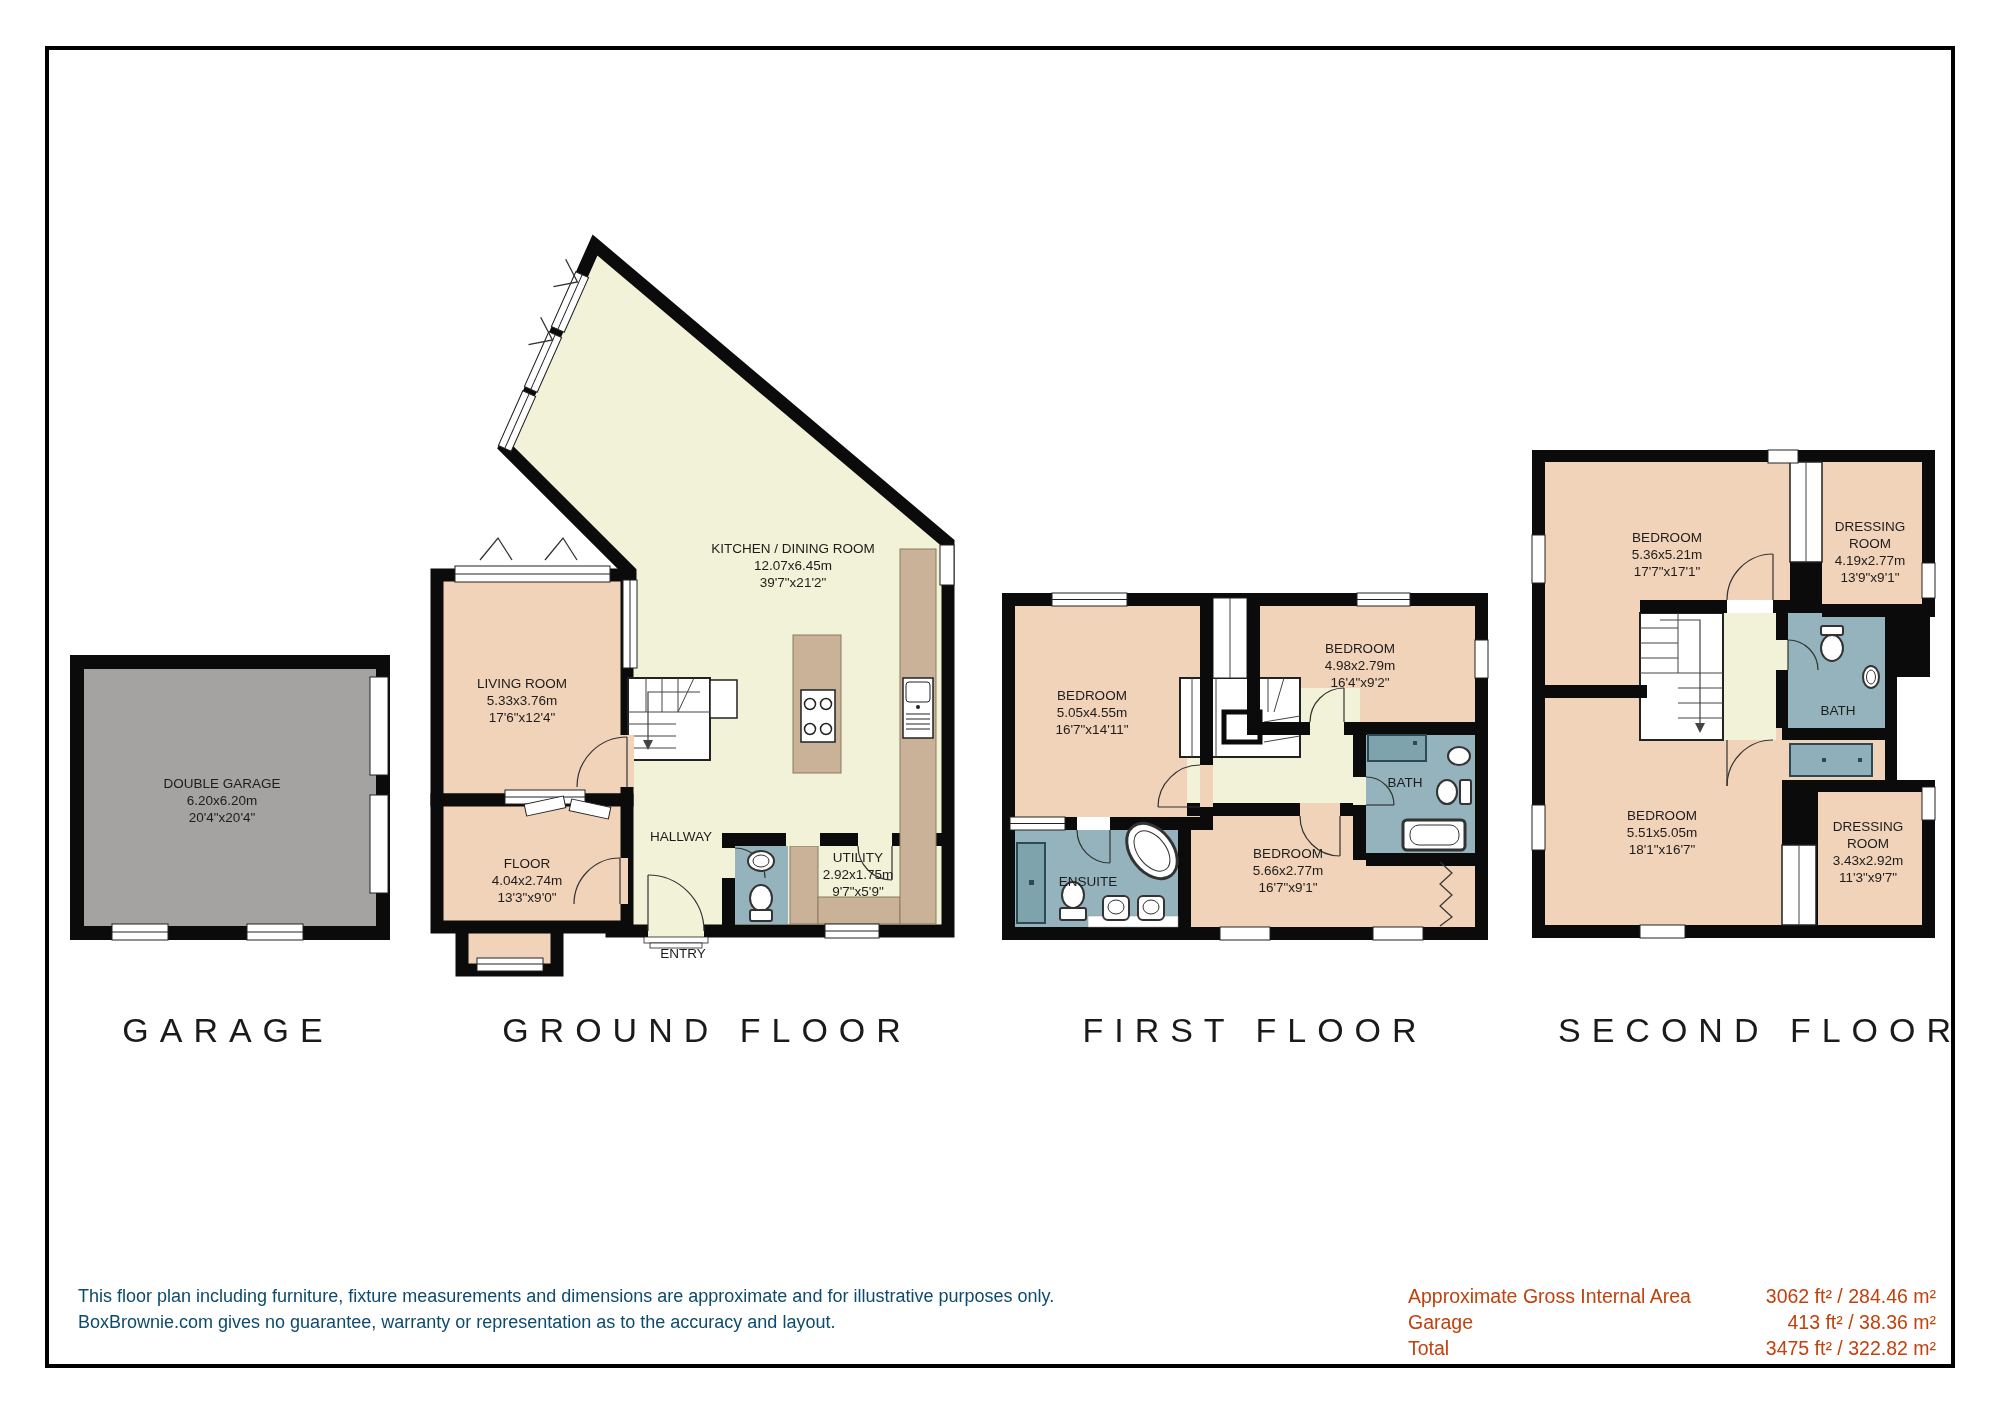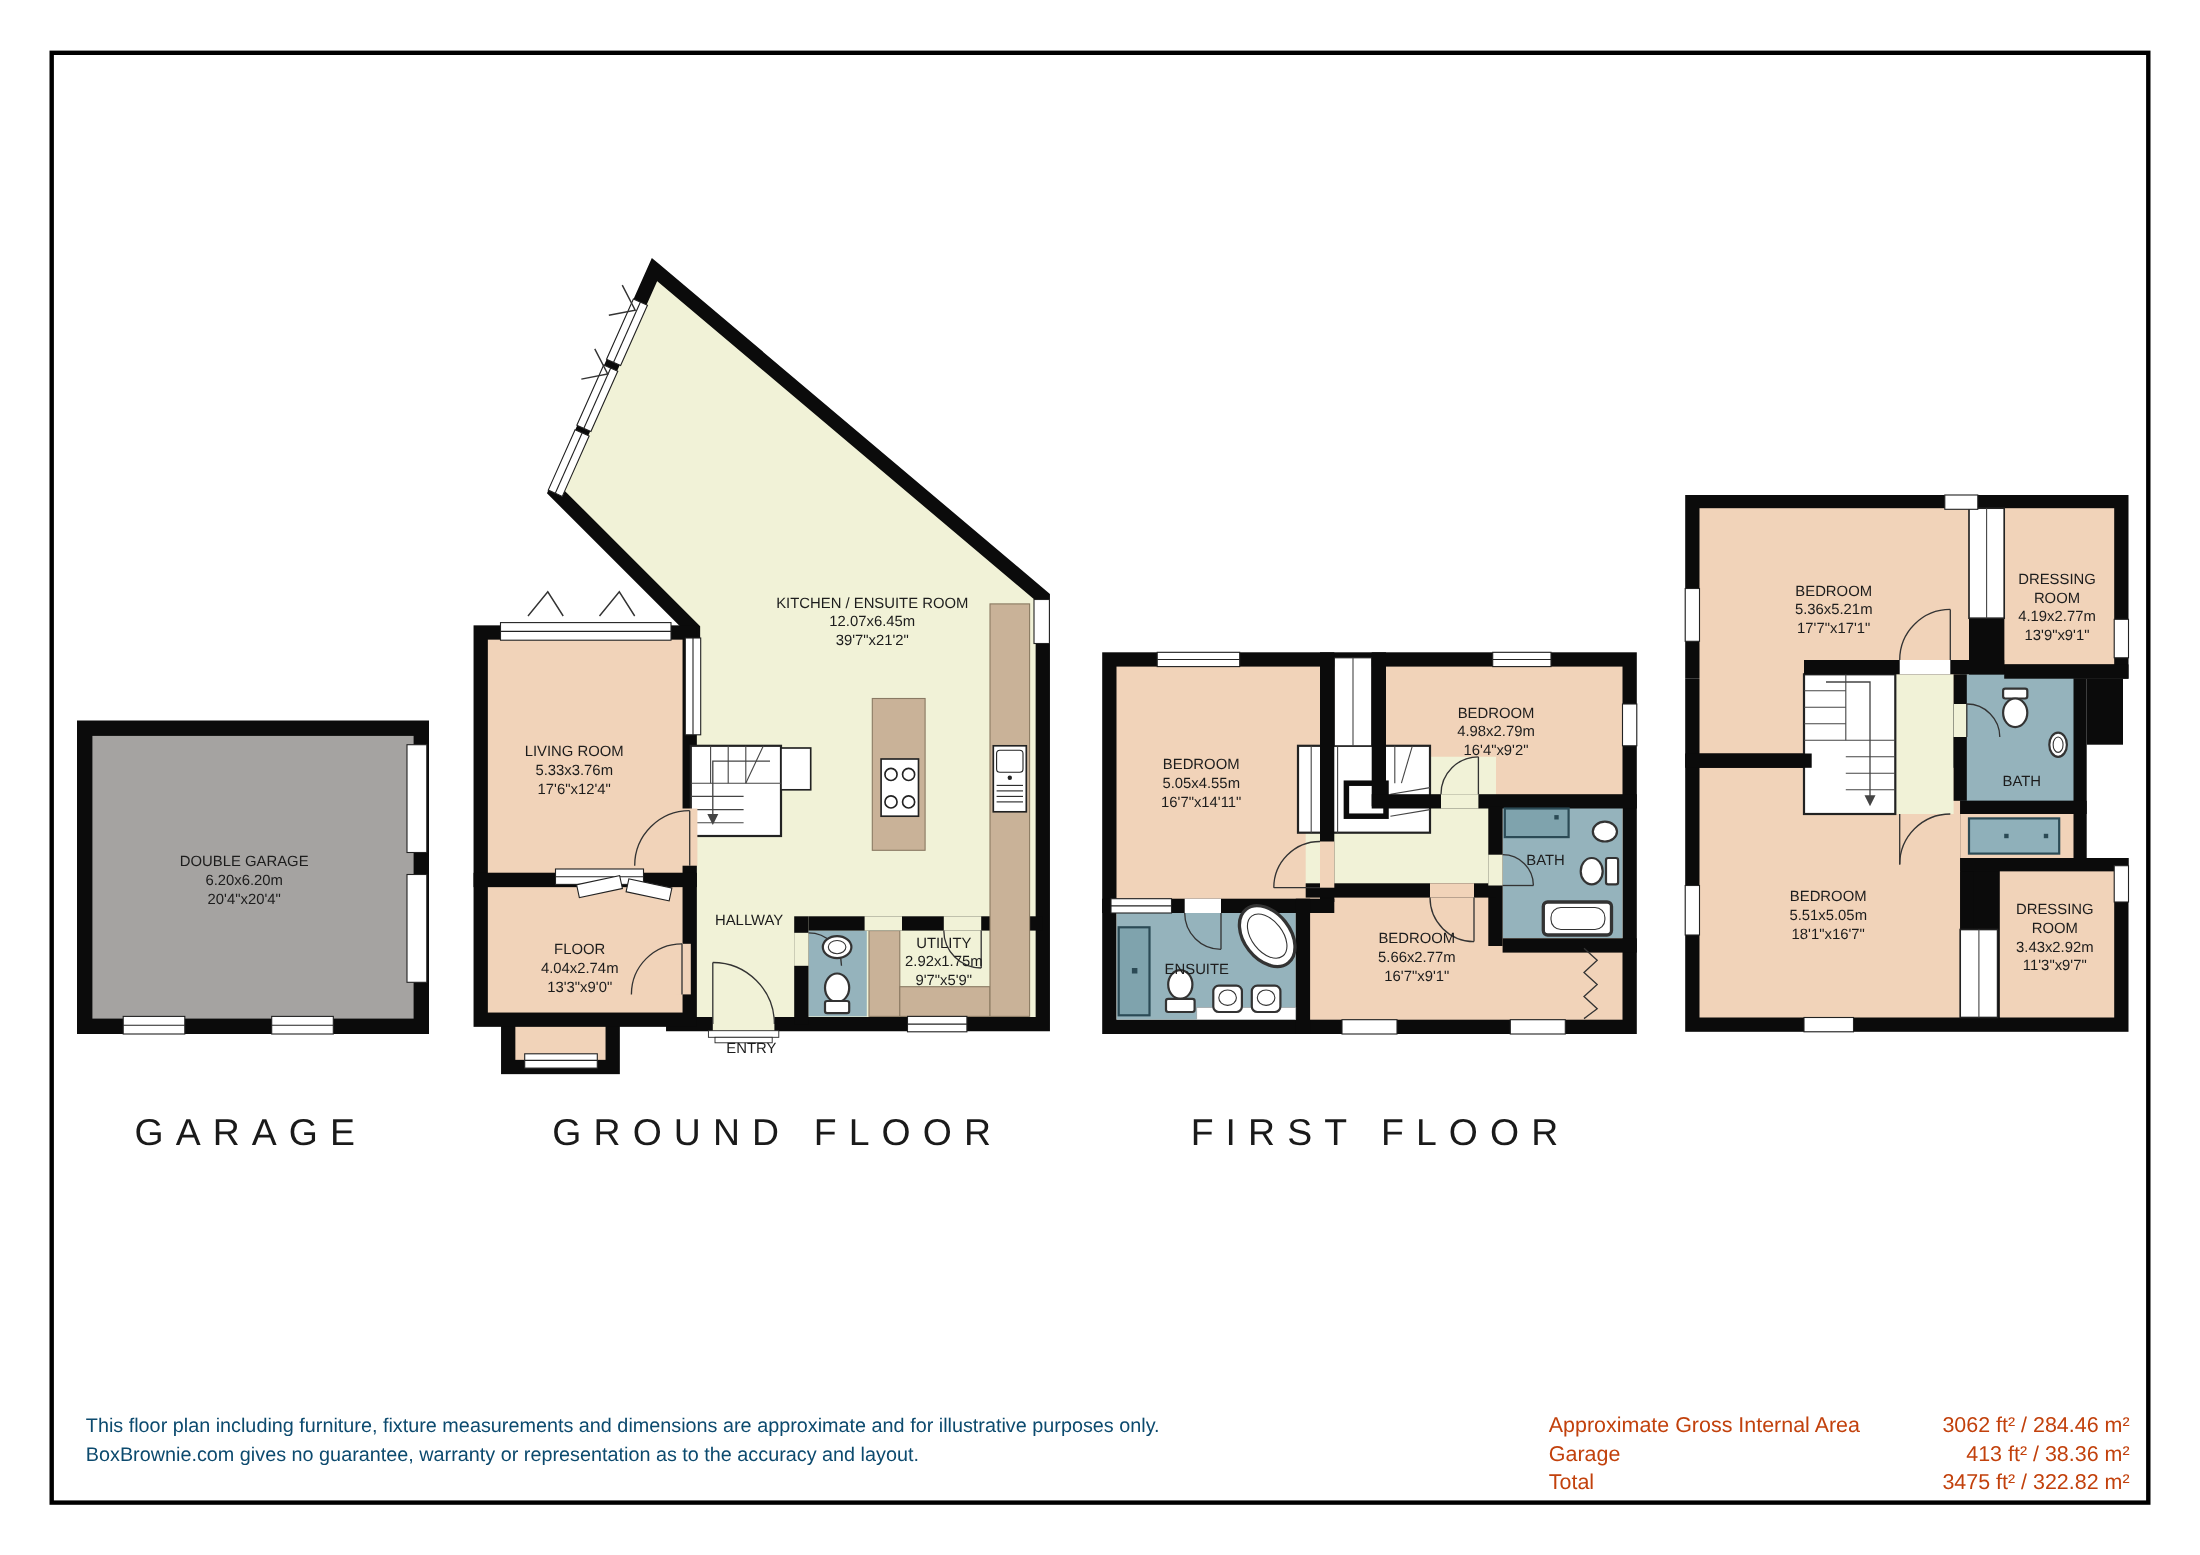--- a/index.html
+++ b/index.html
@@ -347,21 +347,21 @@
     <div>20'4"x20'4"</div>
   </div>
 
   <div class="rlabel" style="left:522px;top:700px">
     <div>LIVING ROOM</div>
     <div>5.33x3.76m</div>
     <div>17'6"x12'4"</div>
   </div>
 
   <div class="rlabel" style="left:793px;top:565px">
-    <div>KITCHEN / ENSUITE ROOM</div>
+    <div>KITCHEN / DINING ROOM</div>
     <div>12.07x6.45m</div>
     <div>39'7"x21'2"</div>
   </div>
 
   <div class="rlabel" style="left:527px;top:880px">
     <div>FLOOR</div>
     <div>4.04x2.74m</div>
     <div>13'3"x9'0"</div>
   </div>
 
@@ -431,20 +431,21 @@
   <div class="rlabel" style="left:1868px;top:852px">
     <div>DRESSING</div>
     <div>ROOM</div>
     <div>3.43x2.92m</div>
     <div>11'3"x9'7"</div>
   </div>
 
   <div class="floor-title" style="left:228px;top:1030px">GARAGE</div>
   <div class="floor-title" style="left:707px;top:1030px">GROUND FLOOR</div>
   <div class="floor-title" style="left:1255px;top:1030px">FIRST FLOOR</div>
+  <div class="floor-title" style="left:1760px;top:1030px">SECOND FLOOR</div>
 
   <div class="disclaimer">
     <div>This floor plan including furniture, fixture measurements and dimensions are approximate and for illustrative purposes only.</div>
     <div>BoxBrownie.com gives no guarantee, warranty or representation as to the accuracy and layout.</div>
   </div>
 
   <div class="areas">
     <div class="area-row">
       <span>Approximate Gross Internal Area</span>
       <span class="val">3062 ft² / 284.46 m²</span>

